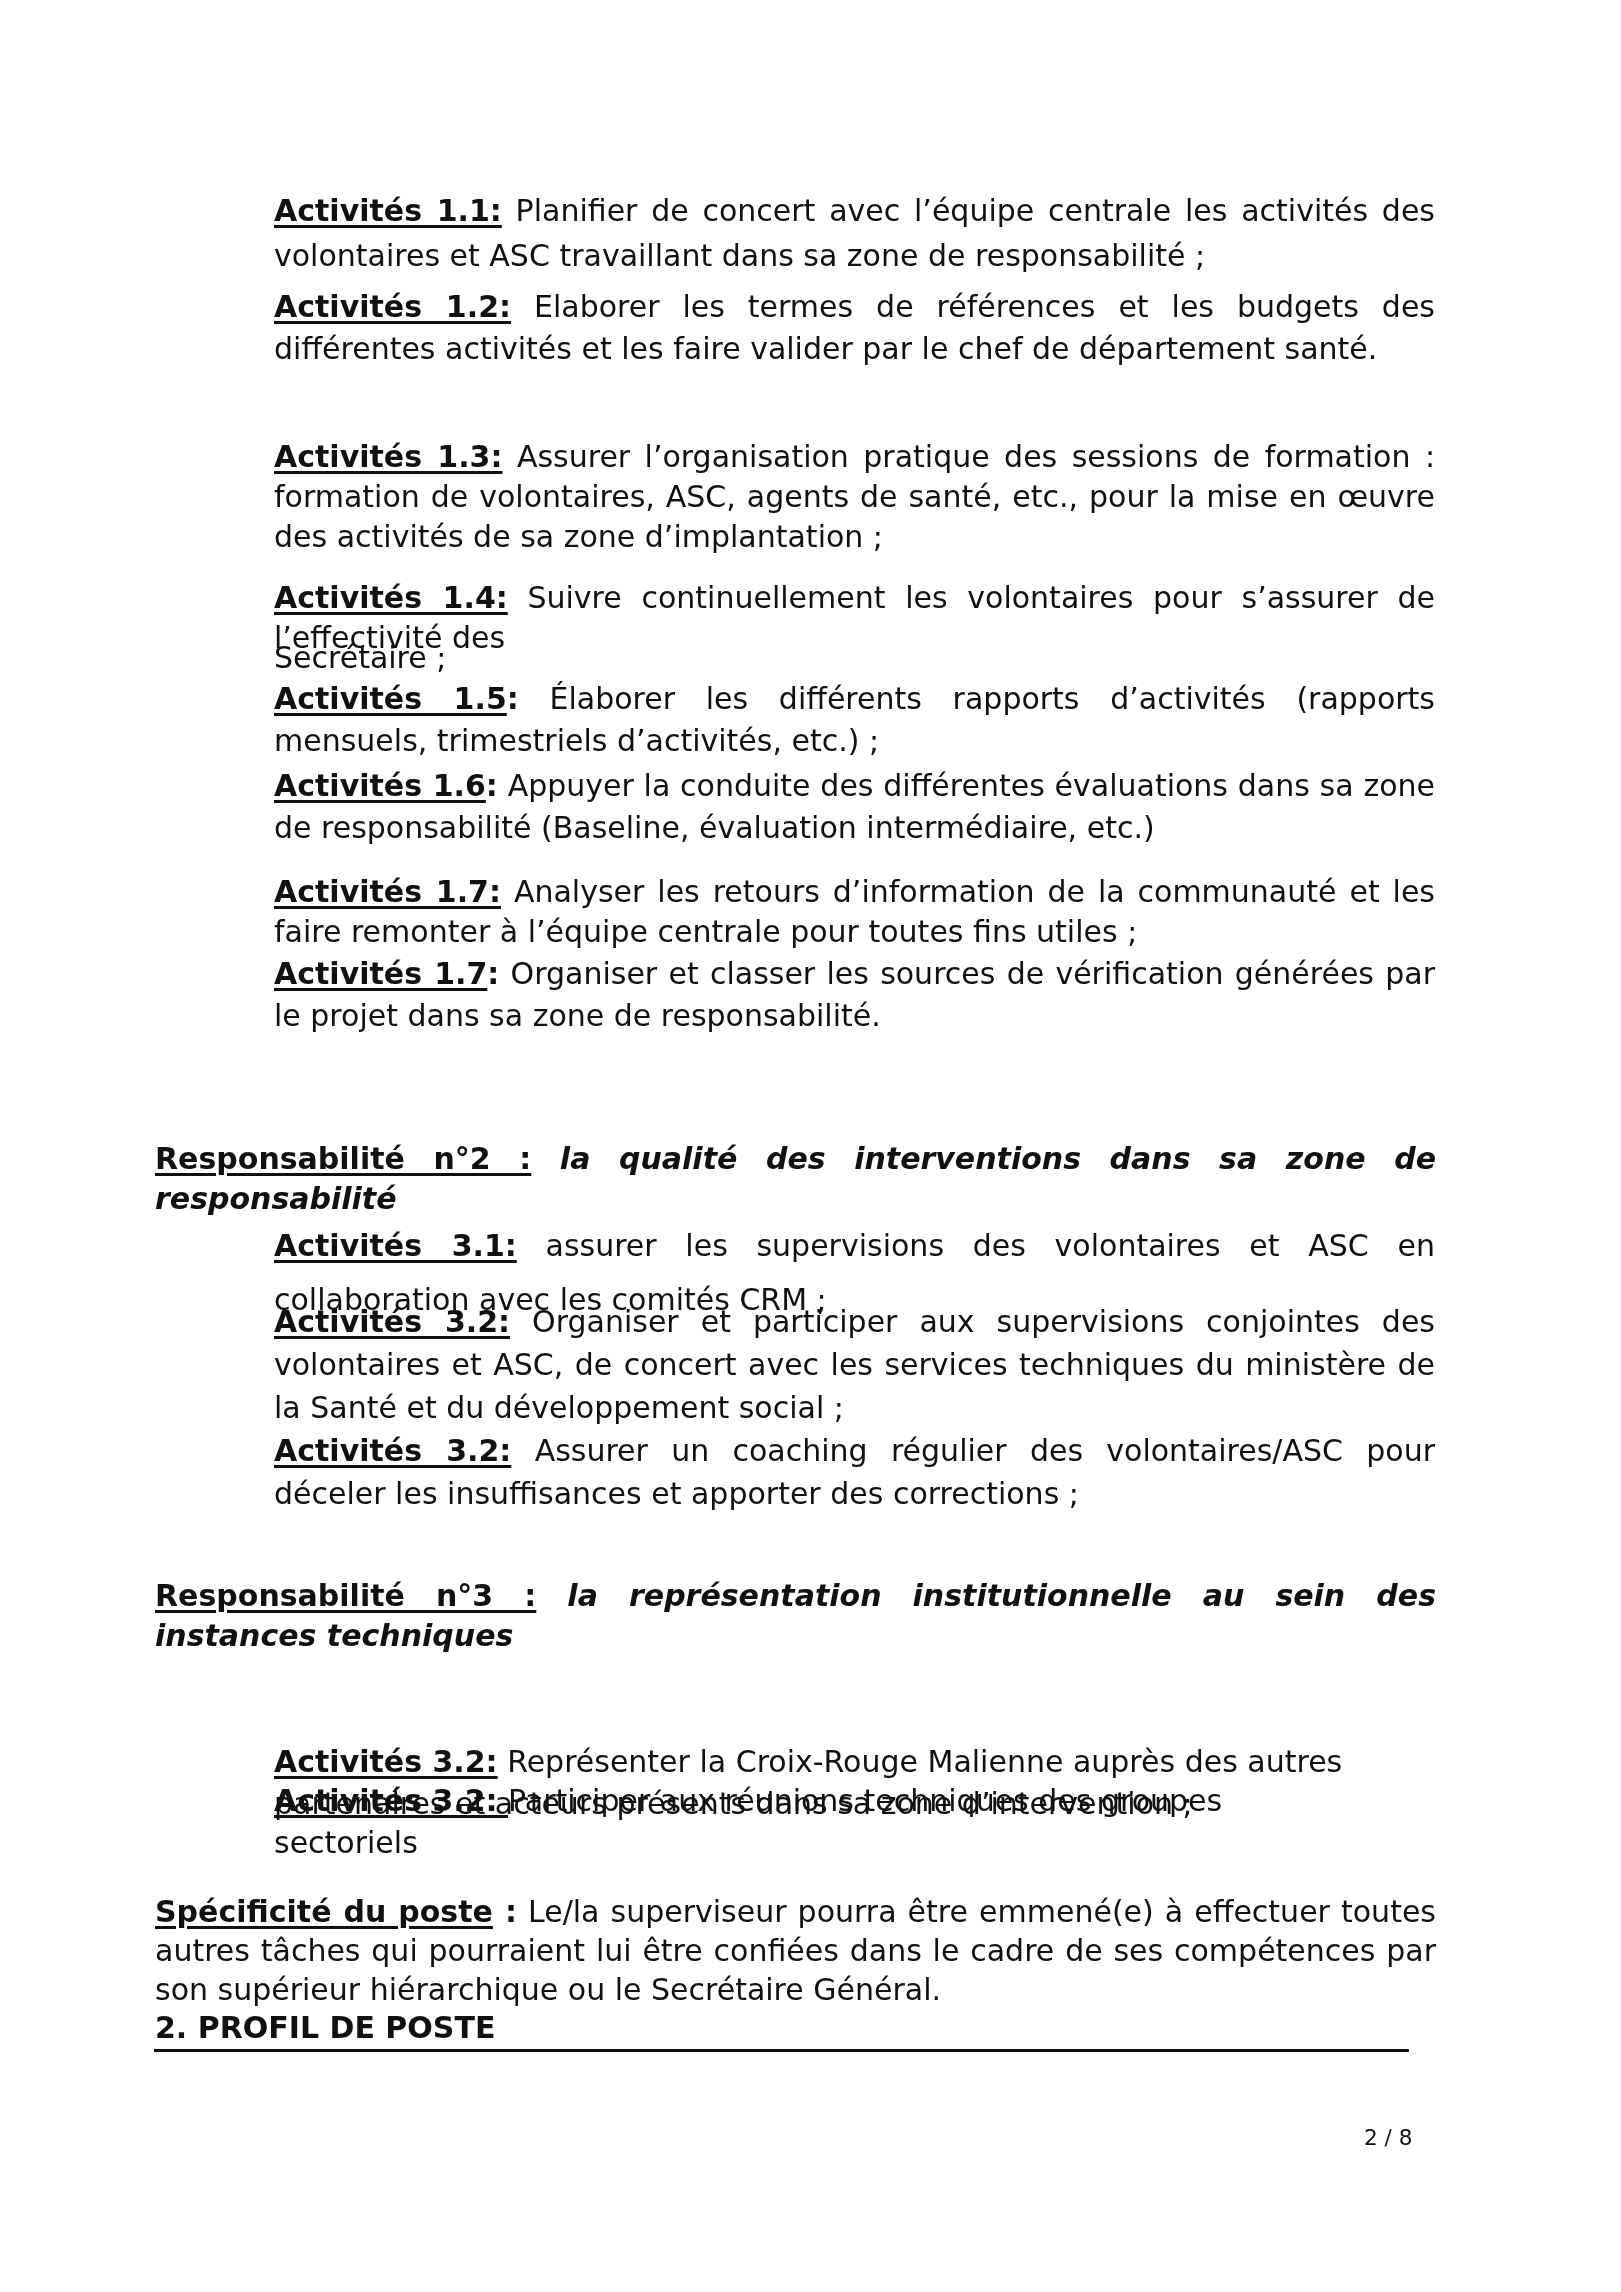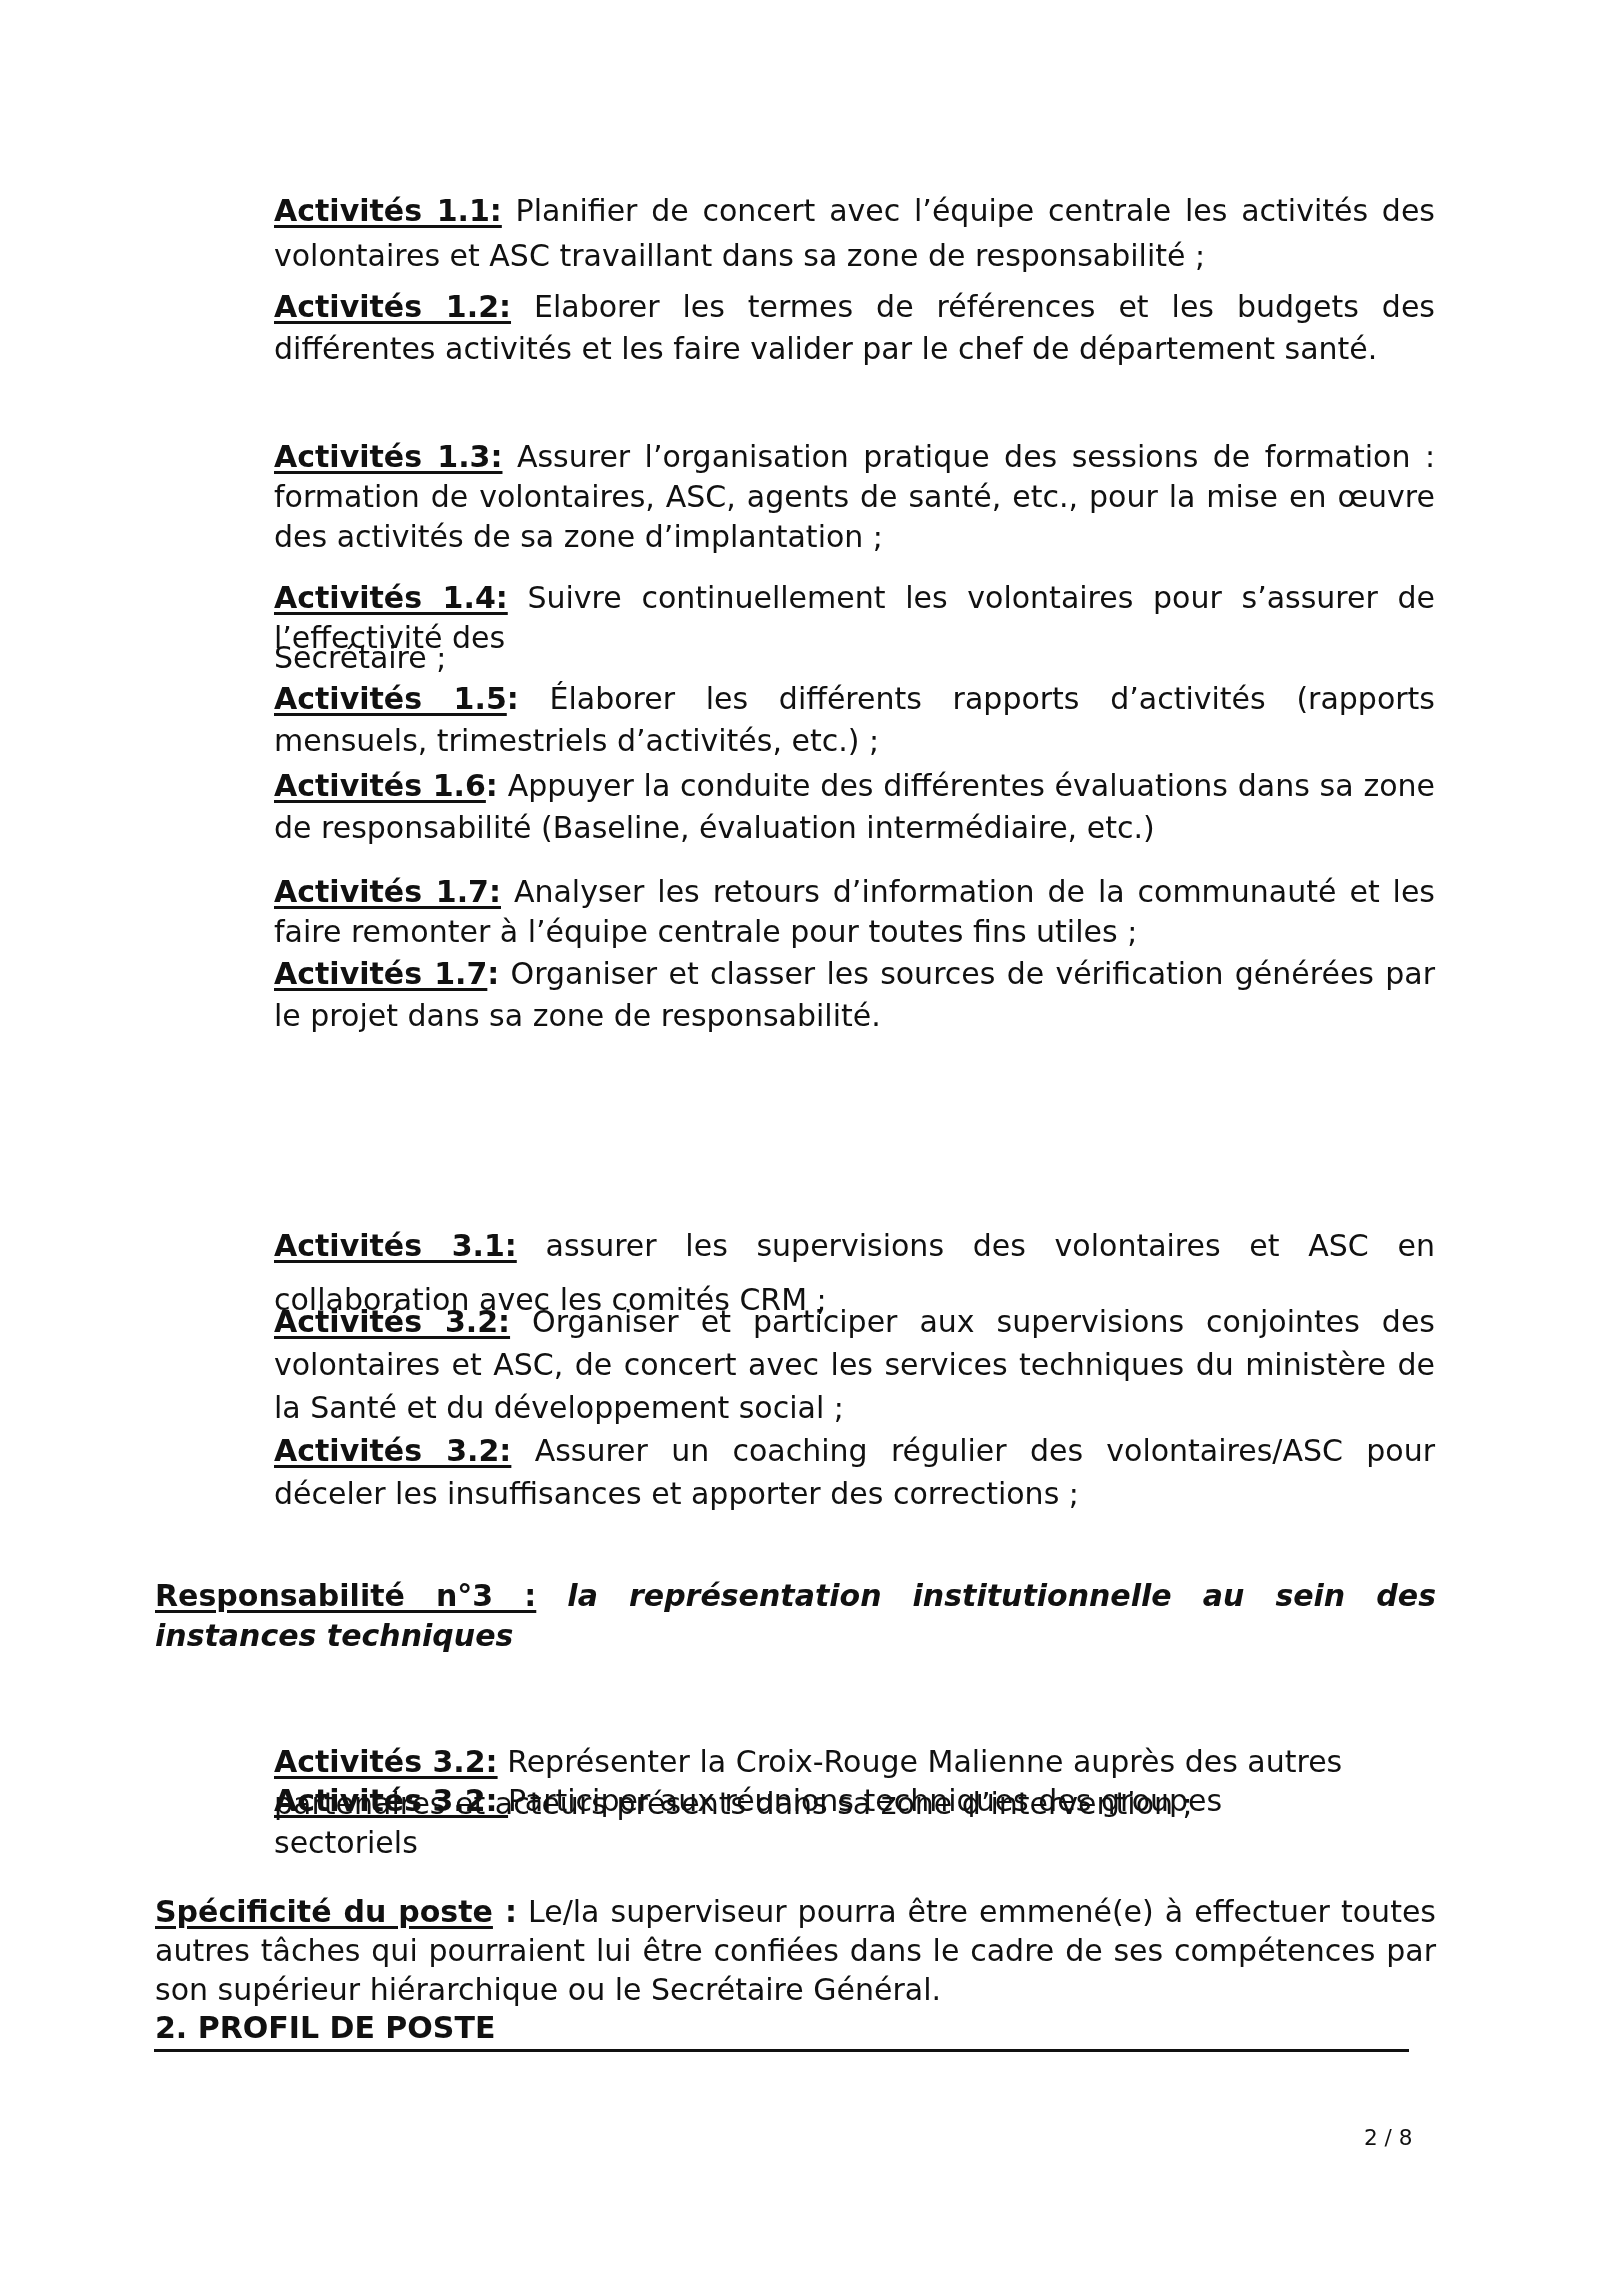--- a/index.html
+++ b/index.html
@@ -50,20 +50,23 @@
   </div>
 
   <div class="para indent" style="top:872px; line-height:40px;">
     <span class="lbl u">Activités 1.7:</span><span> Analyser les retours d’information de la communauté et les faire remonter à l’équipe centrale pour toutes fins utiles ;</span>
   </div>
 
   <div class="para indent" style="top:953px;">
     <span class="lbl u">Activités 1.7</span><span class="lbl">:</span><span> Organiser et classer les sources de vérification générées par le projet dans sa zone de responsabilité.</span>
   </div>
 
+  <div class="para flush" style="top:1139px; line-height:40px;">
+    <span class="lbl u">Responsabilité n°2 :</span><span class="ital"> la qualité des interventions dans sa zone de responsabilité</span>
+  </div>
 
   <div class="para indent" style="top:1219px; line-height:54px;">
     <span class="lbl u">Activités 3.1:</span><span> assurer les supervisions des volontaires et ASC en collaboration avec les comités CRM ;</span>
   </div>
 
   <div class="para indent" style="top:1300px; line-height:43px;">
     <span class="lbl u">Activités 3.2:</span><span> Organiser et participer aux supervisions conjointes des volontaires et ASC, de concert avec les services techniques du ministère de la Santé et du développement social ;</span>
   </div>
 
   <div class="para indent" style="top:1429px; line-height:43px;">

